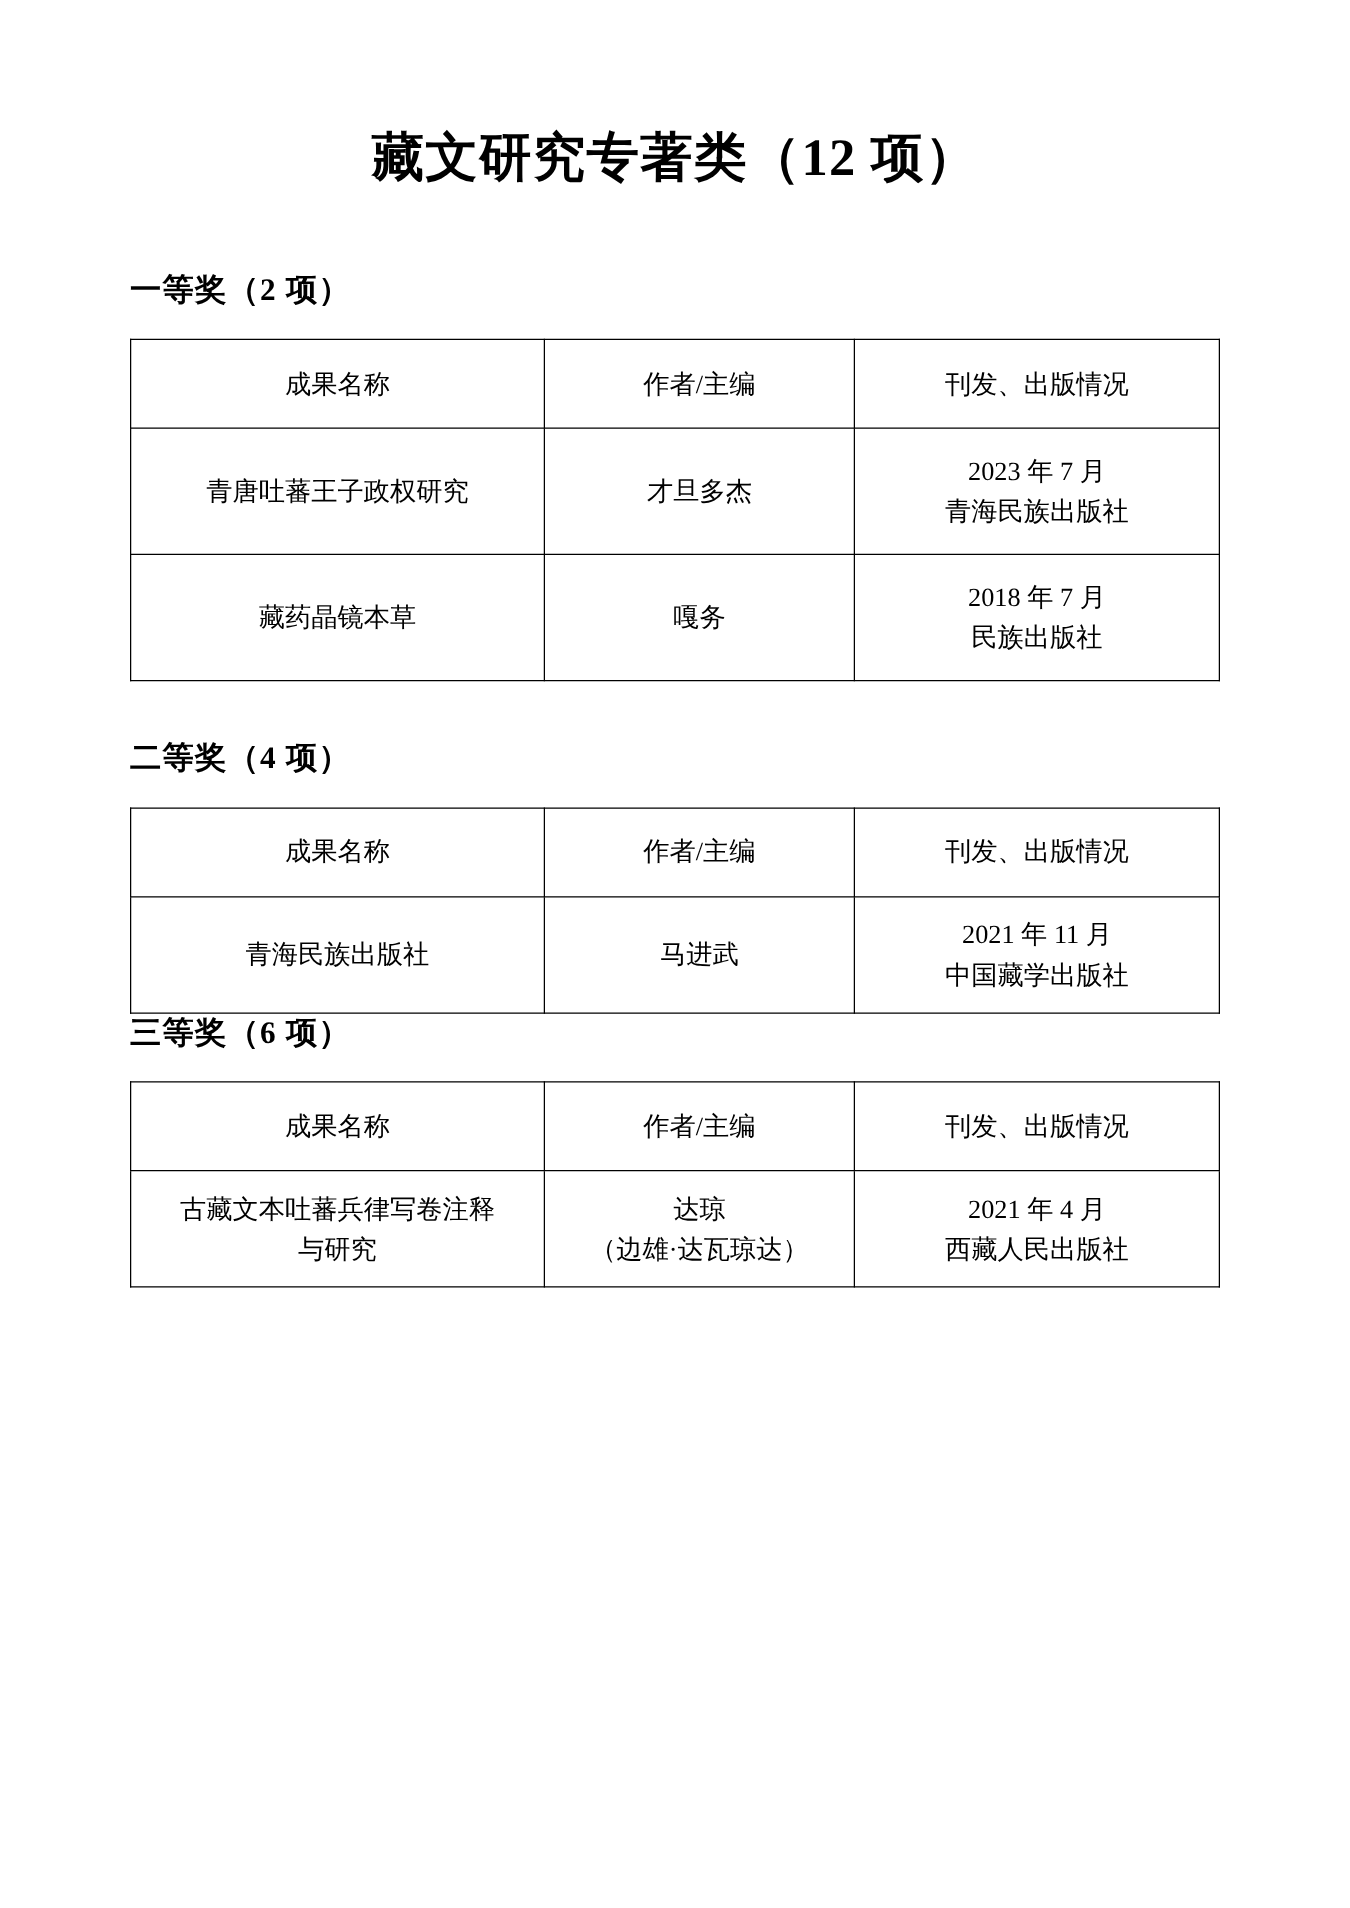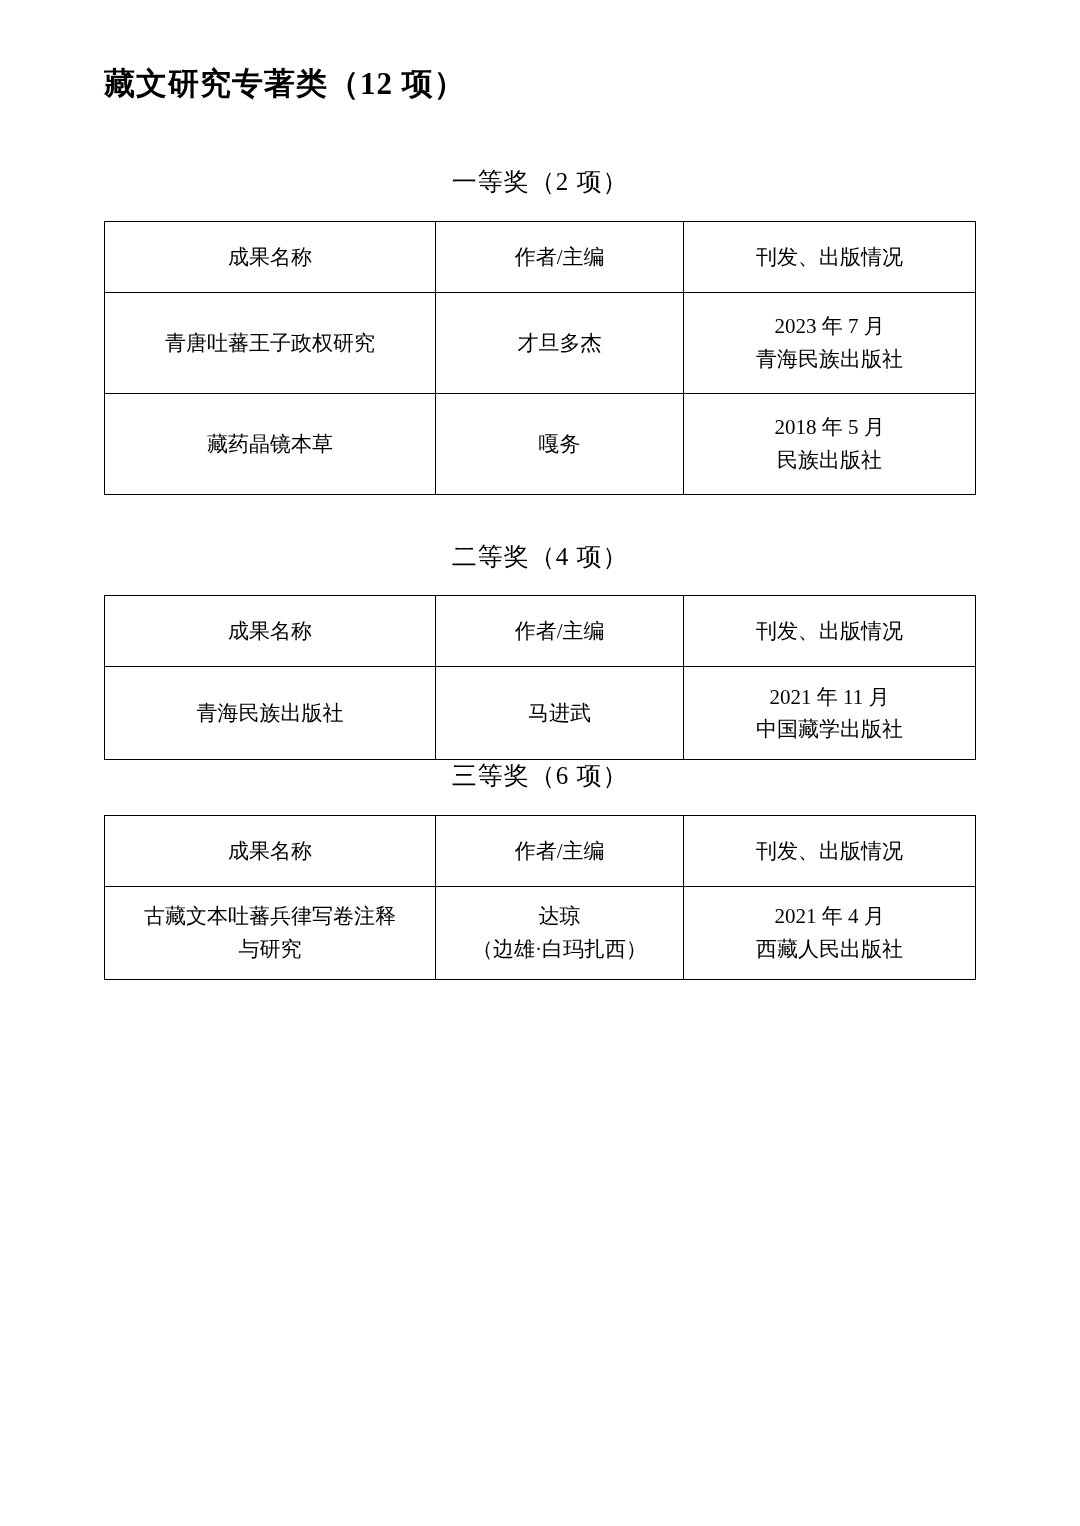--- a/index.html
+++ b/index.html
@@ -15,31 +15,32 @@
     overflow: hidden;
   }
   .page {
     width: 1080px;
     height: 1526px;
     box-sizing: border-box;
     padding: 0 104px;
     position: relative;
   }
   .doc-title {
-    font-size: 31px;
+    text-align: center;
+    font-size: 42px;
     font-weight: bold;
     letter-spacing: 1px;
-    margin-top: 64px;
+    margin-top: 100px;
     margin-bottom: 0;
     line-height: 1.3;
   }
   .section-heading {
-    text-align: center;
+    text-align: left;
     font-size: 25px;
-    font-weight: normal;
+    font-weight: bold;
     letter-spacing: 1px;
     line-height: 1.3;
   }
   .h1-spacer { margin-top: 62px; }
   .h2-spacer { margin-top: 46px; }
   .h3-spacer { }
 
   table.award-table {
     width: 100%;
     border-collapse: collapse;
@@ -102,21 +103,21 @@
         <td class="tall">才旦多杰</td>
         <td class="tall cell-two-line">
           <span class="pub-date">2023 年 7 月</span>
           <span class="pub-press">青海民族出版社</span>
         </td>
       </tr>
       <tr>
         <td class="tall">藏药晶镜本草</td>
         <td class="tall">嘎务</td>
         <td class="tall cell-two-line">
-          <span class="pub-date">2018 年 5 月</span>
+          <span class="pub-date">2018 年 7 月</span>
           <span class="pub-press">民族出版社</span>
         </td>
       </tr>
     </tbody>
   </table>
 
   <div class="section-heading h2-spacer">二等奖（4 项）</div>
 
   <table class="award-table">
     <colgroup>
@@ -159,21 +160,21 @@
       </tr>
     </thead>
     <tbody>
       <tr>
         <td class="mid cell-two-line">
           <span class="cell-line">古藏文本吐蕃兵律写卷注释</span>
           <span class="cell-line">与研究</span>
         </td>
         <td class="mid cell-two-line">
           <span class="cell-line">达琼</span>
-          <span class="cell-line nowrap">（边雄·白玛扎西）</span>
+          <span class="cell-line nowrap">（边雄·达瓦琼达）</span>
         </td>
         <td class="mid cell-two-line">
           <span class="pub-date">2021 年 4 月</span>
           <span class="pub-press">西藏人民出版社</span>
         </td>
       </tr>
     </tbody>
   </table>
 
 </div>

